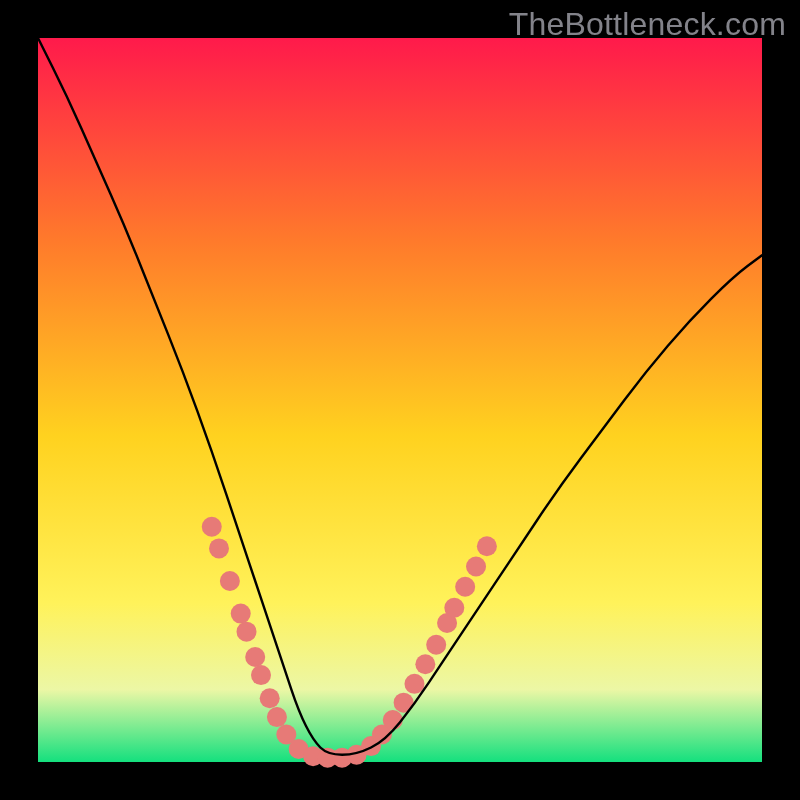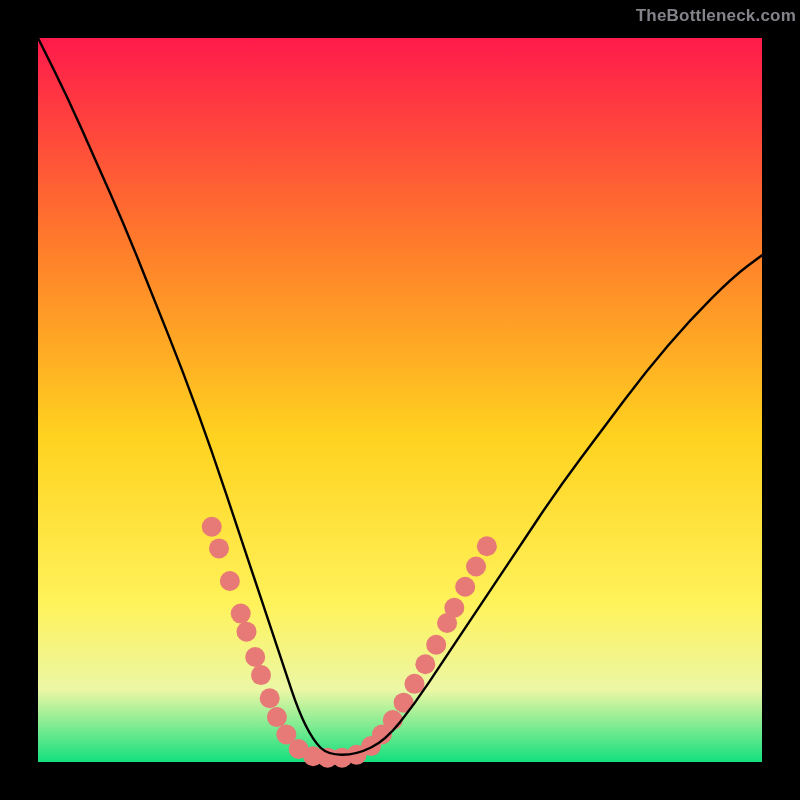--- a/index.html
+++ b/index.html
@@ -11,26 +11,26 @@
     overflow: hidden;
   }
   .stage {
     position: relative;
     width: 800px;
     height: 800px;
   }
   .watermark {
     position: absolute;
     top: 6px;
-    right: 4px;
+    right: 14px;
     font-family: Arial, Helvetica, sans-serif;
-    font-size: 17px;
+    font-size: 32px;
     color: #83838a;
     letter-spacing: 0.2px;
-    font-weight: 700;
+    font-weight: 400;
   }
   svg {
     display: block;
   }
 </style>
 </head>
 <body>
 
 <div class="stage">
   <svg id="chart-svg" width="800" height="800" viewBox="0 0 800 800">

